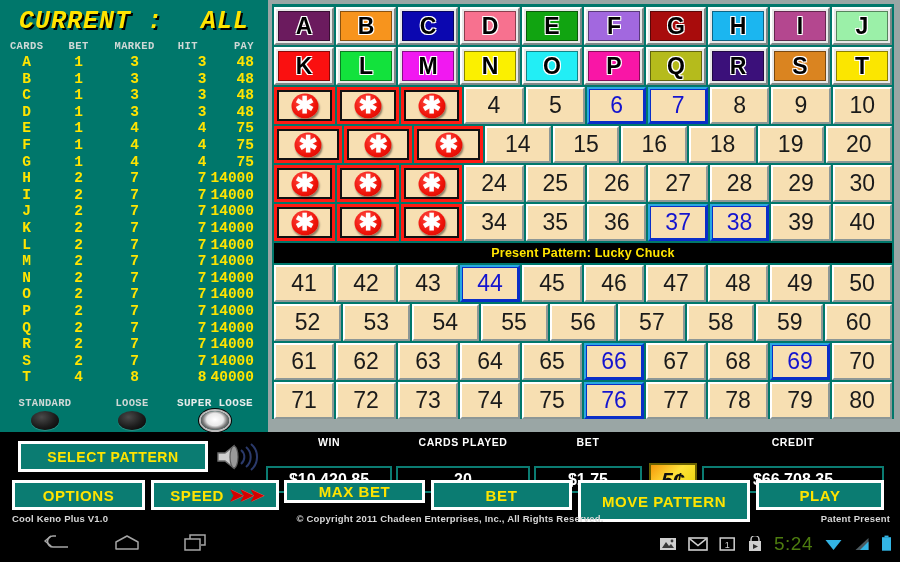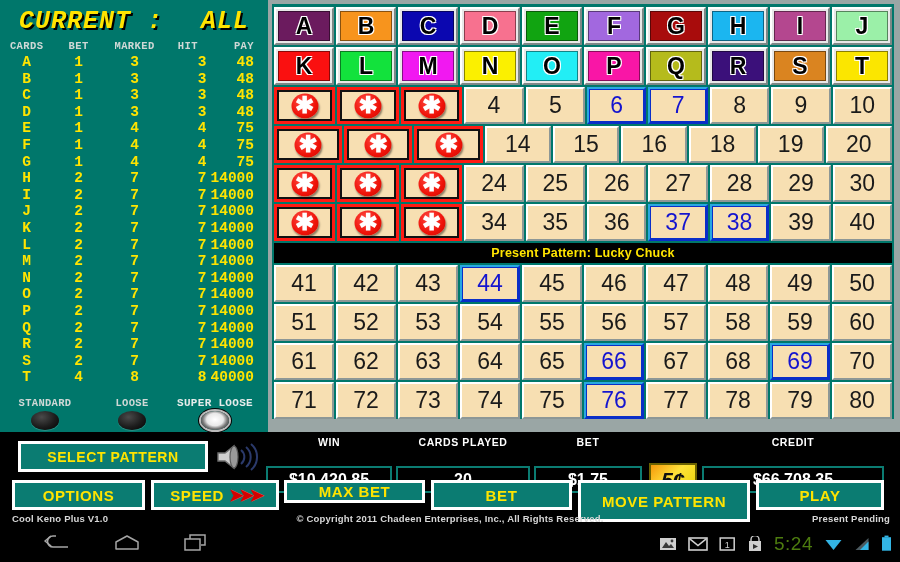--- a/index.html
+++ b/index.html
@@ -522,21 +522,20 @@
             <div class="cell">43</div>
             <div class="cell hit">44</div>
             <div class="cell">45</div>
             <div class="cell">46</div>
             <div class="cell">47</div>
             <div class="cell">48</div>
             <div class="cell">49</div>
             <div class="cell">50</div>
           </div>
           <div class="nrow">
-            <div class="cell">51</div>
             <div class="cell">52</div>
             <div class="cell">53</div>
             <div class="cell">54</div>
             <div class="cell">55</div>
             <div class="cell">56</div>
             <div class="cell">57</div>
             <div class="cell">58</div>
             <div class="cell">59</div>
             <div class="cell">60</div>
           </div>
@@ -622,21 +621,21 @@
       <span>MOVE PATTERN</span>
     </div>
     <div class="gbtn" id="btn-play">
       <span>PLAY</span>
     </div>
   </div>
 
   <div id="footer">
     <span id="f-left">Cool Keno Plus V1.0</span>
     <span id="f-mid">© Copyright 2011 Chadeen Enterprises, Inc., All Rights Reserved.</span>
-    <span id="f-right">Present Pending</span>
+    <span id="f-right">Patent Present</span>
   </div>
 
   <div id="navbar">
     <div class="navicon" id="nav-back">
       <svg width="30" height="20" viewBox="0 0 30 20">
         <path d="M26 14 H11 a5.5 5.5 0 0 1 0 -11 H14" stroke="#cfcfcf" stroke-width="1.6" fill="none"></path>
         <path d="M9 3 L3 8 L9 13" stroke="#cfcfcf" stroke-width="1.6" fill="none" stroke-linejoin="round"></path>
       </svg>
     </div>
     <div class="navicon" id="nav-home">

